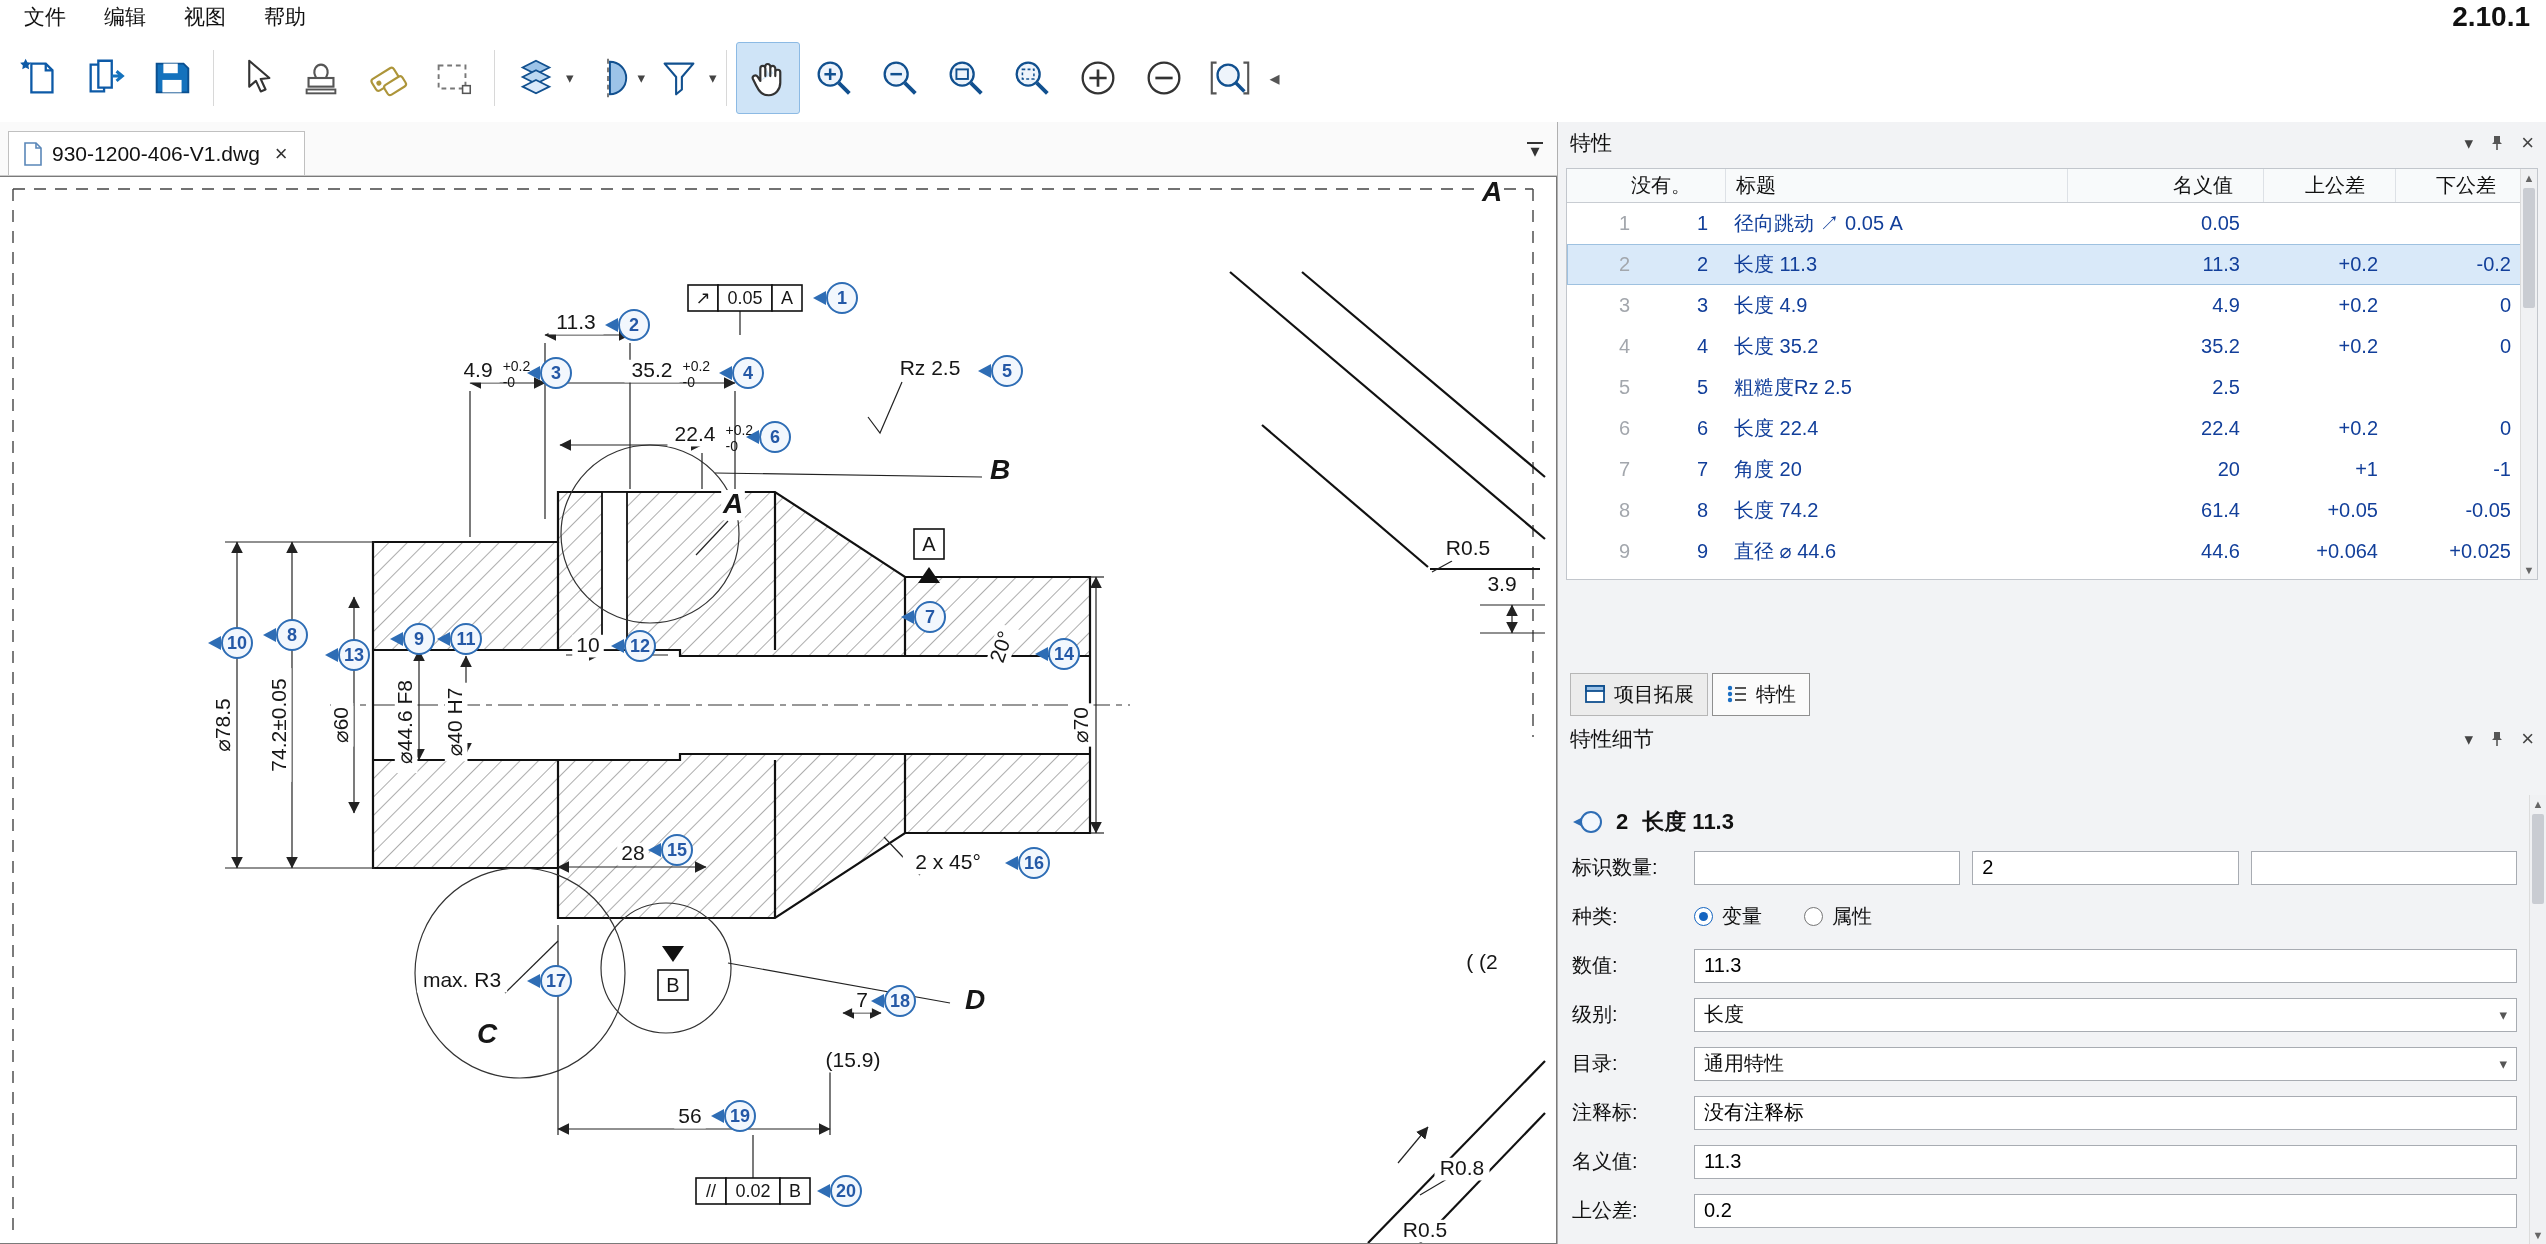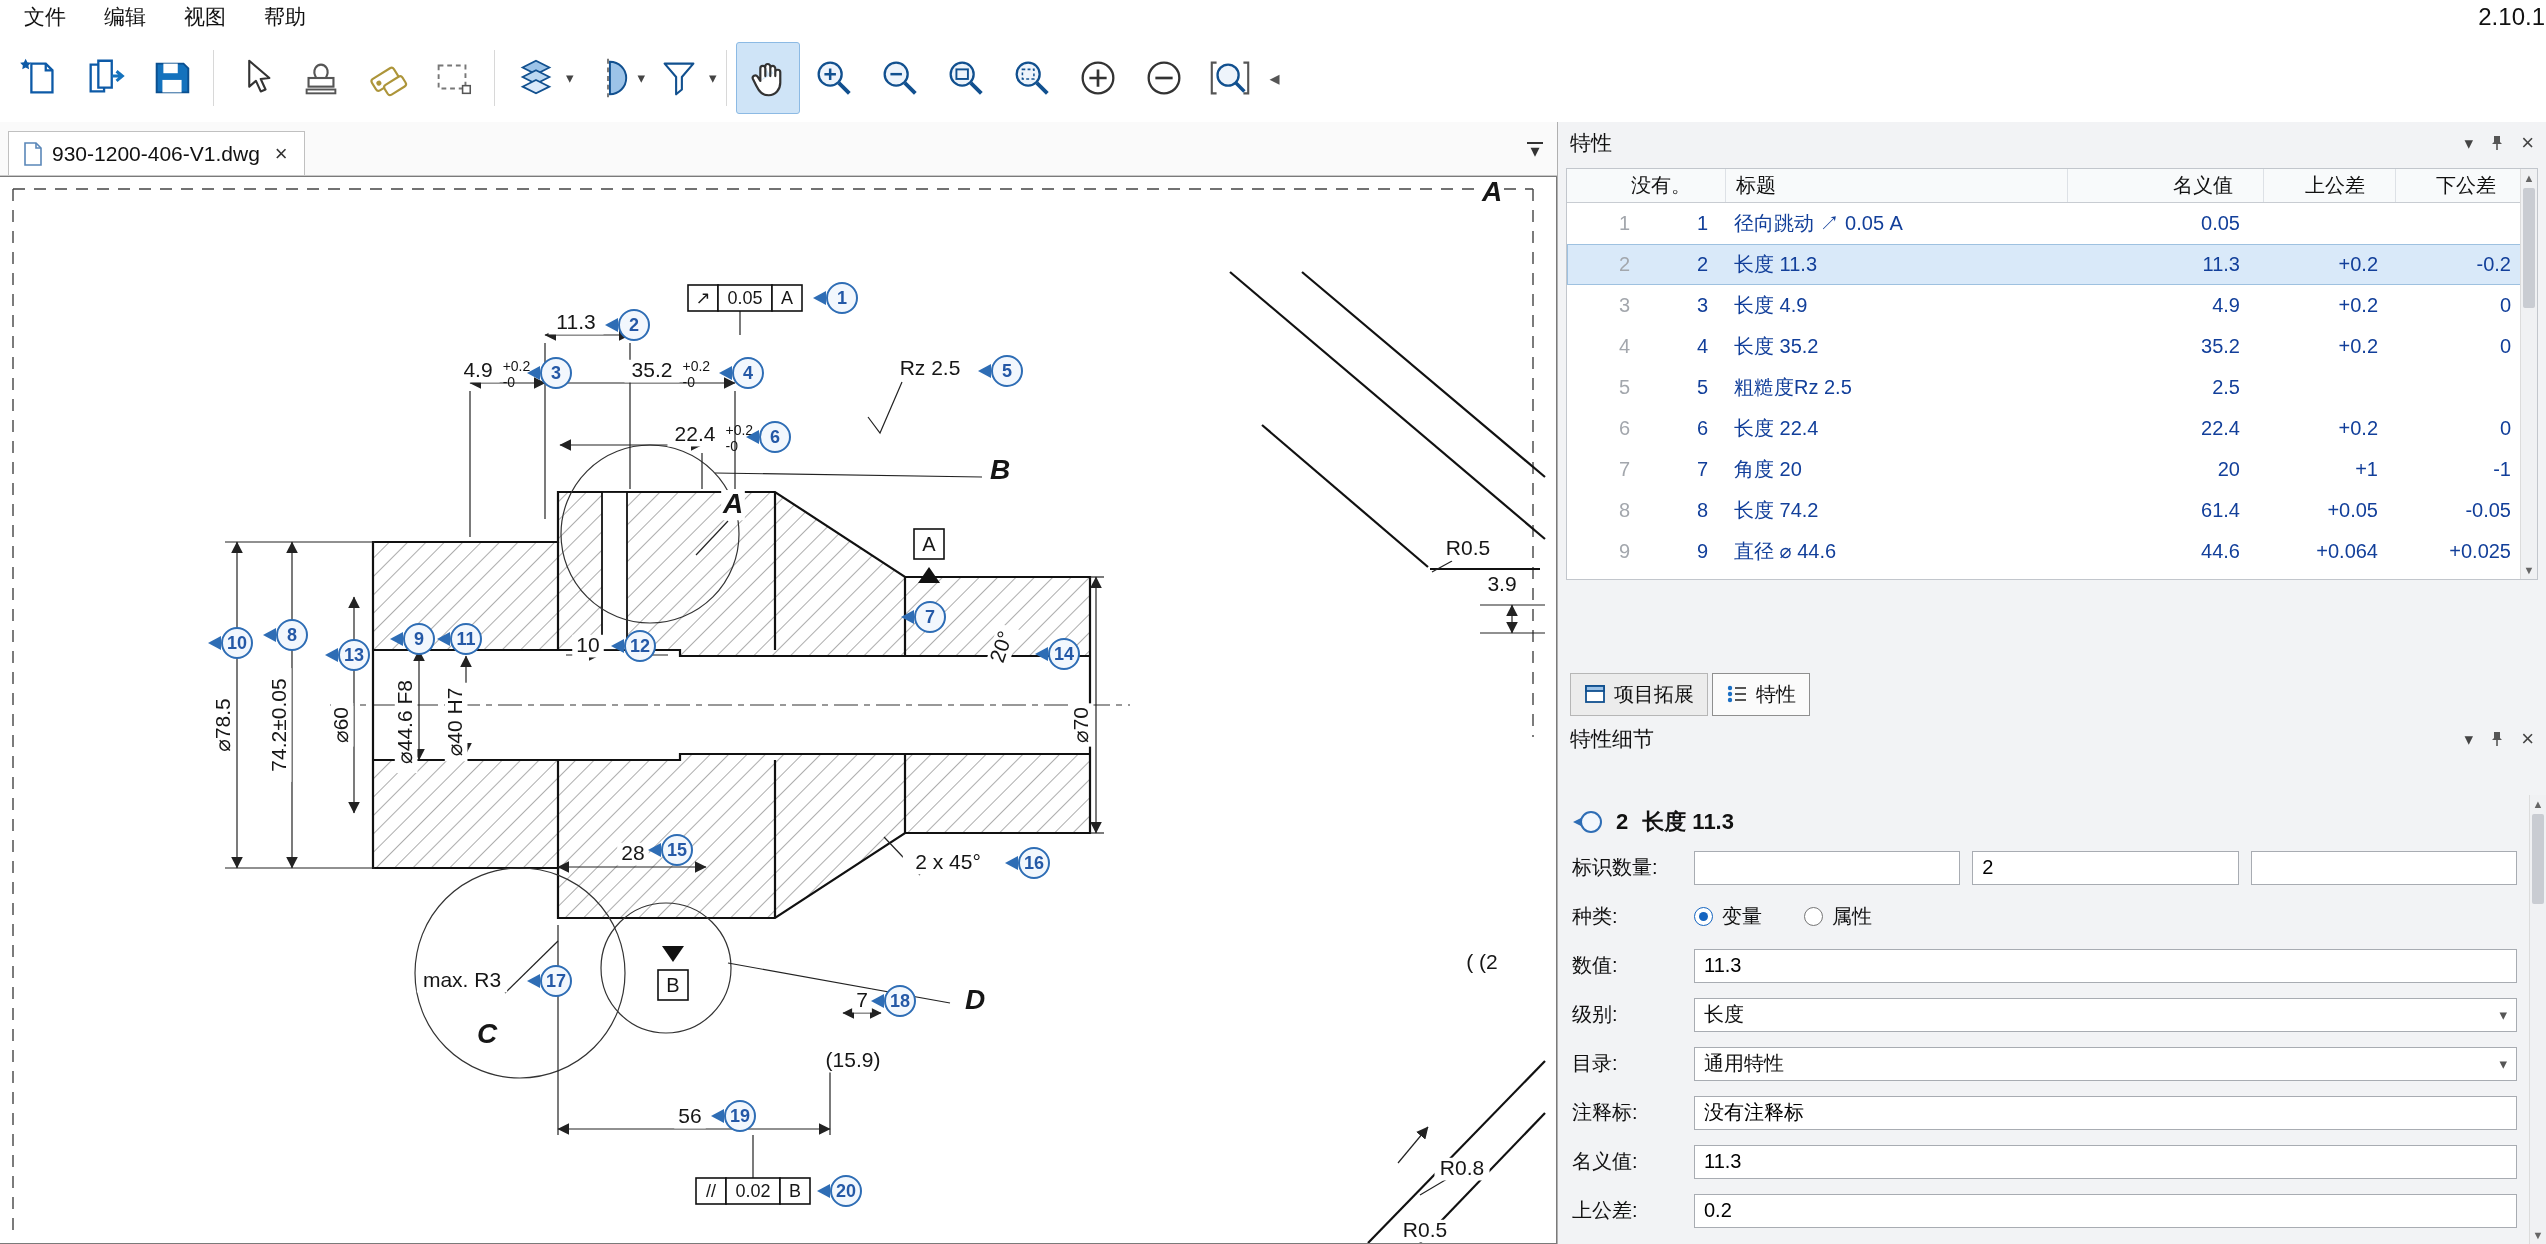--- a/index.html
+++ b/index.html
@@ -3,21 +3,21 @@
 <meta charset="utf-8">
 <style>
   * { box-sizing: border-box; margin: 0; padding: 0; }
   html,body { width:2546px; height:1244px; }
   body { font-family:"Liberation Sans", sans-serif; background:#fff; color:#111; overflow:hidden; }
   .app { width:2546px; height:1244px; display:flex; flex-direction:column; background:#fff; }
 
   
   .menubar { height:34px; display:flex; align-items:center; padding-left:10px; font-size:21px; gap:10px; }
   .menu-item { padding:2px 14px; cursor:default; }
-  .version { margin-left:auto; margin-right:1px; font-weight:normal; font-size:24px; }
+  .version { margin-left:auto; margin-right:16px; font-weight:bold; font-size:28px; }
 
   
   .toolbar { height:88px; display:flex; align-items:center; padding-left:8px; gap:2px; }
   .tbtn { width:64px; height:72px; display:flex; align-items:center; justify-content:center; border:1px solid transparent; border-radius:3px; }
   .tbtn.active { background:#cfe4f7; border-color:#8cbae4; }
   .tbtn svg { width:46px; height:46px; }
   .tb-sep { width:1px; height:56px; background:#d8d8d8; margin:0 7px; }
   .tb-dd { font-size:15px; color:#444; margin-left:-4px; }
   .tb-collapse { font-size:20px; color:#555; padding:0 6px; }
 

